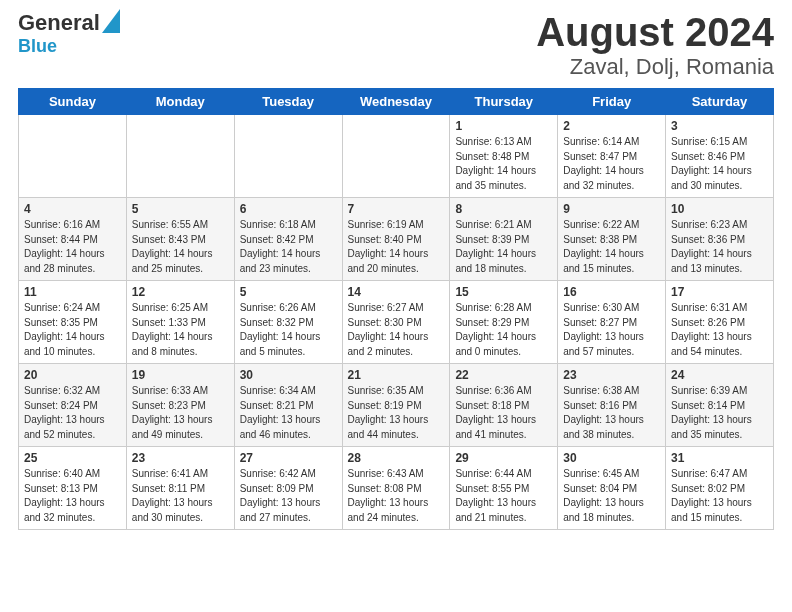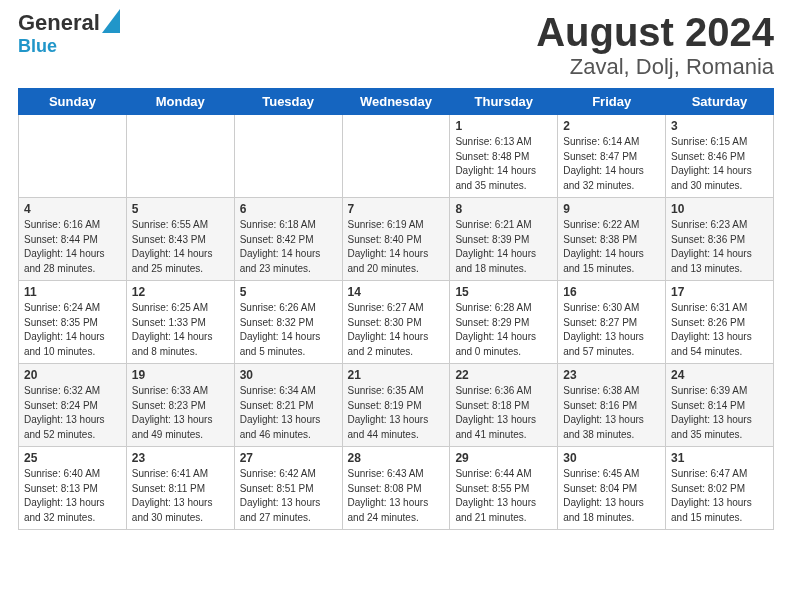--- a/index.html
+++ b/index.html
@@ -295,21 +295,21 @@
           </td>
           <td>
             <span class="day-number">23</span>
             <div class="day-info">Sunrise: 6:41 AM
 Sunset: 8:11 PM
 Daylight: 13 hours and 30 minutes.</div>
           </td>
           <td>
             <span class="day-number">27</span>
             <div class="day-info">Sunrise: 6:42 AM
-Sunset: 8:51 PM
+Sunset: 8:09 PM
 Daylight: 13 hours and 27 minutes.</div>
           </td>
           <td>
             <span class="day-number">28</span>
             <div class="day-info">Sunrise: 6:43 AM
 Sunset: 8:08 PM
 Daylight: 13 hours and 24 minutes.</div>
           </td>
           <td>
             <span class="day-number">29</span>

